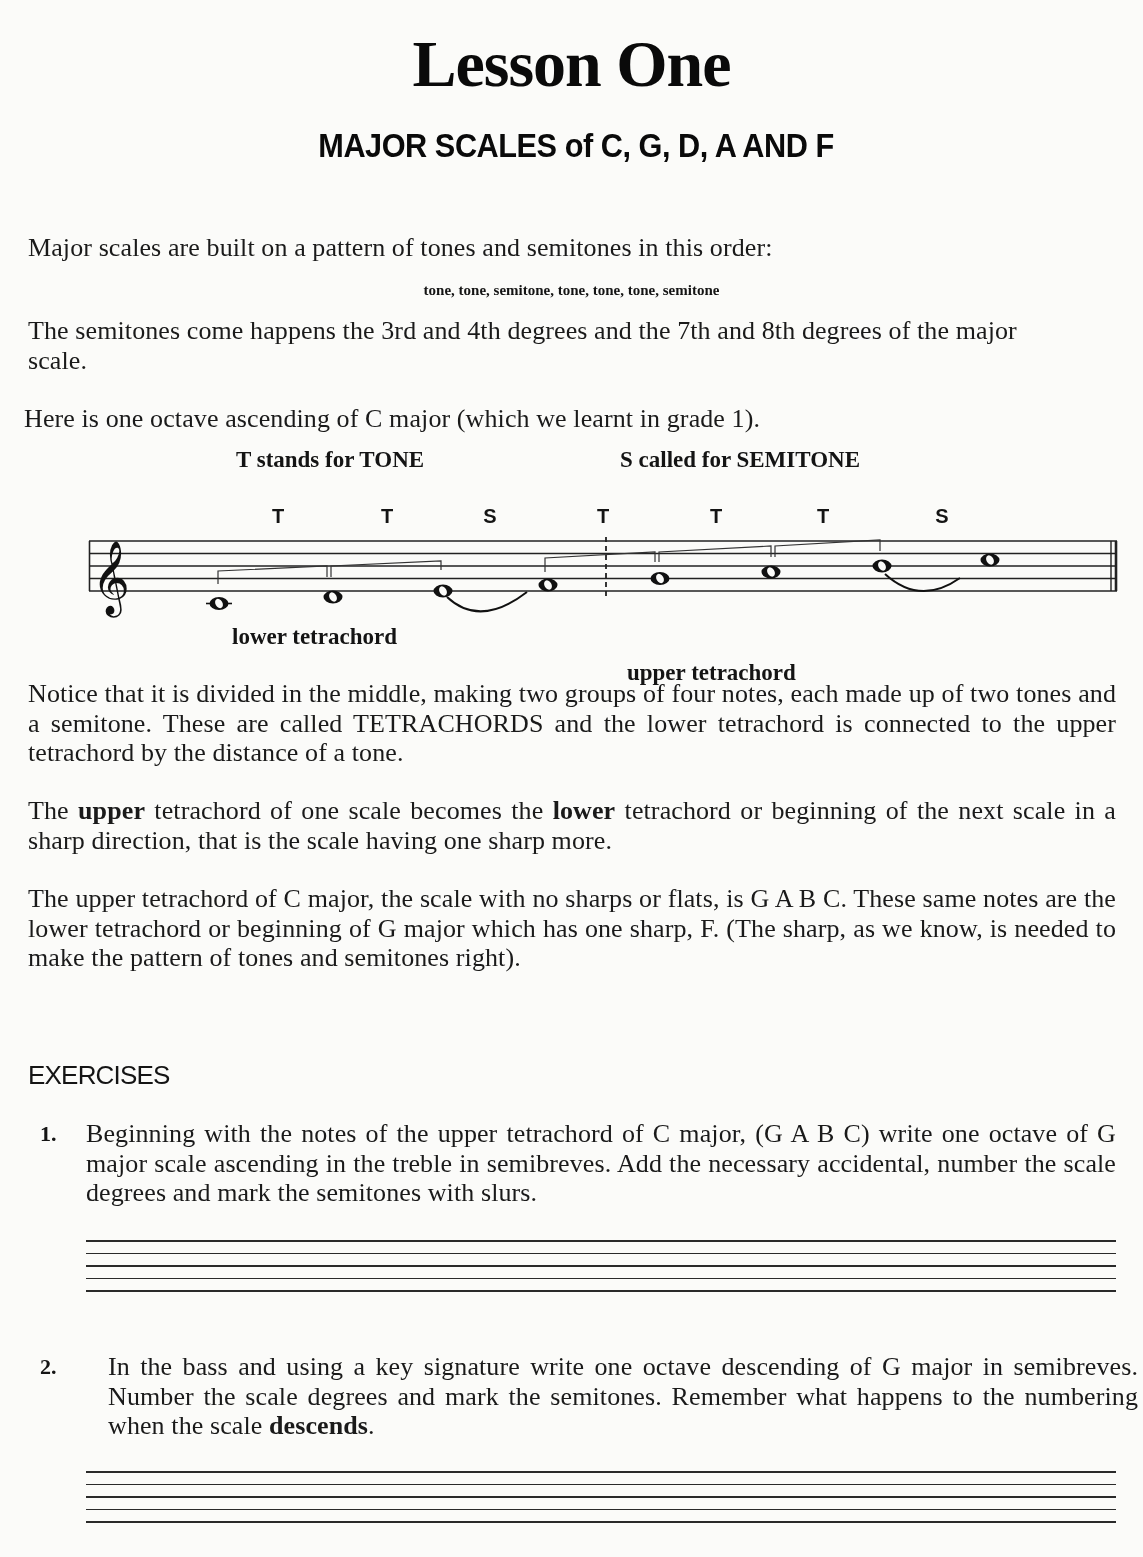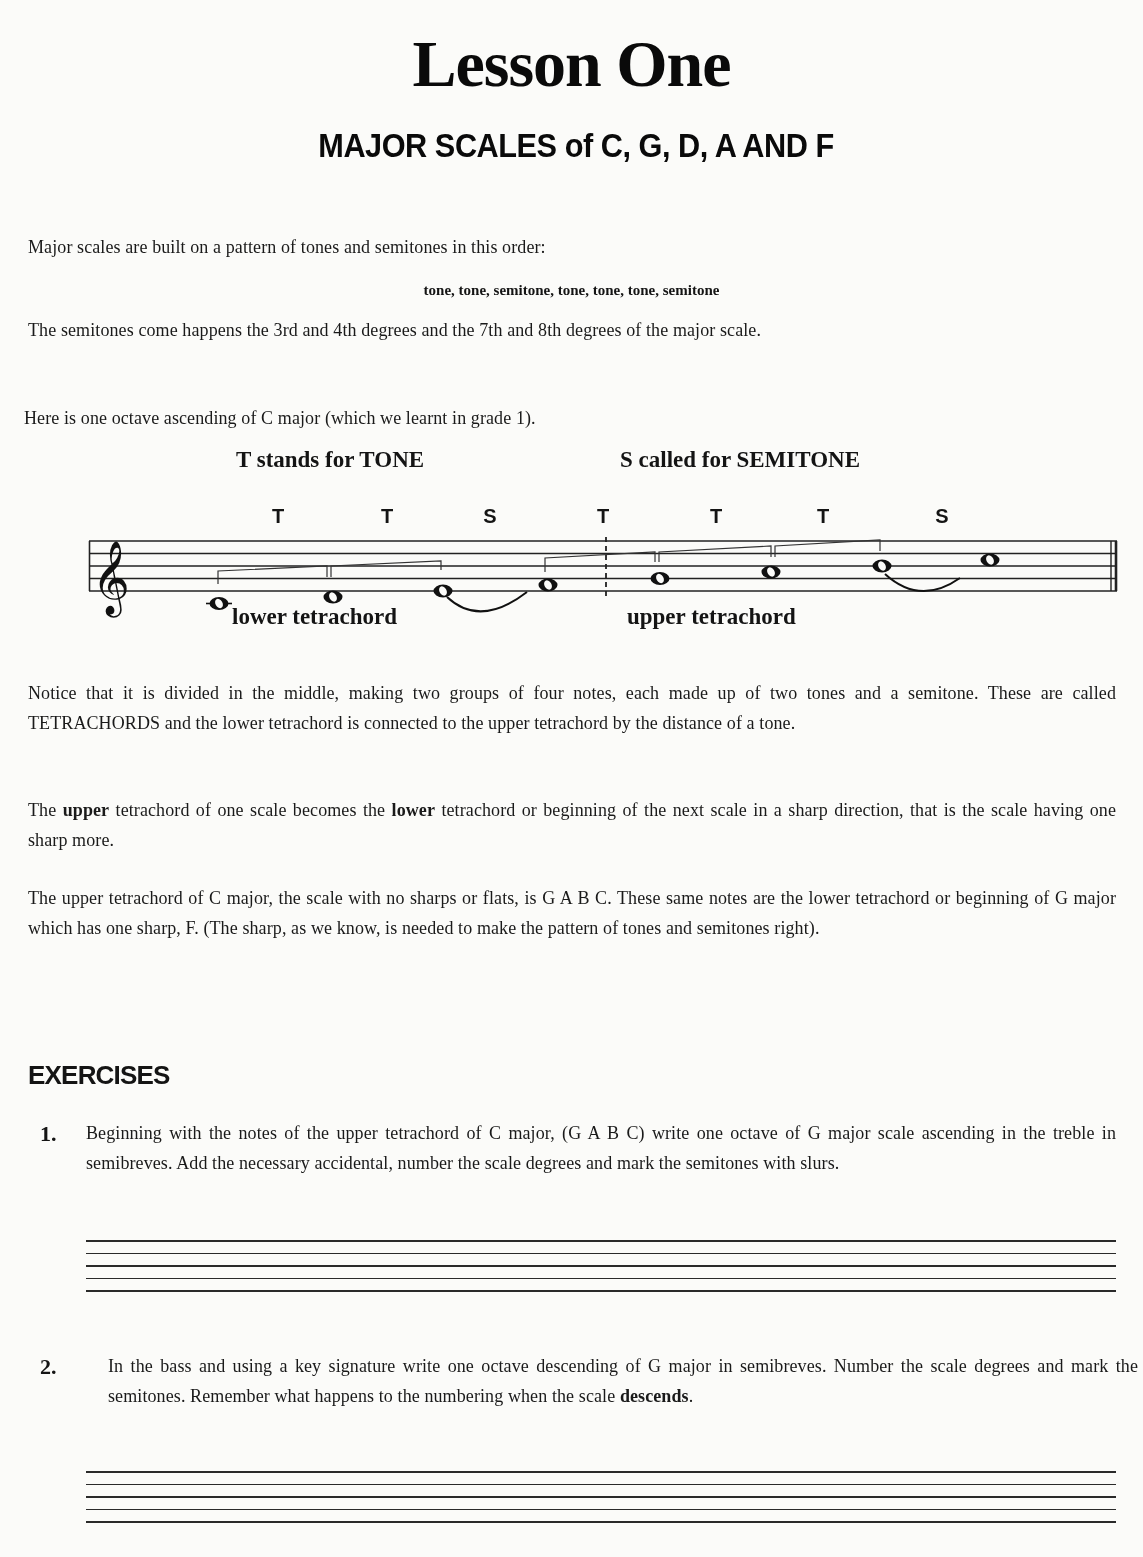--- a/index.html
+++ b/index.html
@@ -14,37 +14,37 @@
     font-family: Liberation Serif, serif; font-weight: bold;
     font-size: 66px; letter-spacing: -1px; line-height: 80px; color: #0a0a0a;
   }
   .subtitle {
     left: 0; width: 1152px; top: 124px; text-align: center;
     font-family: "Liberation Sans", sans-serif; font-weight: bold;
     font-size: 33px; line-height: 44px; letter-spacing: -0.5px; color: #0a0a0a;
     transform: scaleX(0.93); transform-origin: center;
   }
   .body-text {
-    font-family: "Liberation Serif", serif; font-size: 18px; line-height: 29.5px;
+    font-family: "Liberation Serif", serif; font-size: 26px; line-height: 29.5px;
     color: #1a1a1a; letter-spacing: 0.1px;
   }
   .justify { text-align: justify; text-align-last: left; }
   .pattern {
     left: 0; width: 1143px; top: 276px; text-align: center;
     font-family: "Liberation Serif", serif; font-weight: bold; font-size: 15px; line-height: 28px;
   }
   .sans-bold {
     font-family: "Liberation Serif", serif; font-weight: bold; font-size: 23px; line-height: 26px;
   }
   .tlabel {
     font-family: "Liberation Sans", sans-serif; font-weight: bold; font-size: 20px;
     line-height: 22px; width: 20px; text-align: center;
   }
   .exercises {
-    left: 28px; top: 1058px; font-family: "Liberation Sans", sans-serif; font-weight: bold;
+    left: 28px; top: 1058px; font-family: "Liberation Sans", sans-serif; font-weight: normal;
     font-size: 26px; line-height: 34px; letter-spacing: -0.8px;
   }
   .ex-num {
     font-family: "Liberation Serif", serif; font-weight: bold; font-size: 22px; line-height: 29.5px;
   }
   .staff-line { position: absolute; height: 1.6px; background: #2a2a2a; }
   b { font-weight: bold; }
 </style>
 </head>
 <body>
@@ -132,22 +132,22 @@
         <ellipse cx="882" cy="566" rx="9.5" ry="6.5"></ellipse>
         <ellipse cx="882" cy="566" rx="3.5" ry="5" fill="#fbfbf9" transform="rotate(-30 882 566)"></ellipse>
       </g>
     <g>
         <ellipse cx="990" cy="560" rx="9.5" ry="6.5"></ellipse>
         <ellipse cx="990" cy="560" rx="3.5" ry="5" fill="#fbfbf9" transform="rotate(-30 990 560)"></ellipse>
       </g>
   </g>
 </svg>
 
-<div class="abs sans-bold" style="left:232px; top:604px;">lower tetrachord</div>
-<div class="abs sans-bold" style="left:627px; top:604px;font-family:Liberation Serif, serif;">upper tetrachord</div>
+<div class="abs sans-bold" style="left:232px; top:624px;">lower tetrachord</div>
+<div class="abs sans-bold" style="left:627px; top:660px;font-family:Liberation Serif, serif;">upper tetrachord</div>
 
 <div class="abs body-text justify" style="left:28px; top:679px; width:1088px;">Notice that it is divided in the middle, making two groups of four notes, each made up of two tones and a semitone. These are called TETRACHORDS and the lower tetrachord is connected to the upper tetrachord by the distance of a tone.</div>
 <div class="abs body-text justify" style="left:28px; top:796px; width:1088px;"><span>The </span><b>upper</b><span> tetrachord of one scale becomes the </span><b>lower</b><span> tetrachord or beginning of the next scale in a sharp direction, that is the scale having one sharp more.</span></div>
 <div class="abs body-text justify" style="left:28px; top:884px; width:1088px;">The upper tetrachord of C major, the scale with no sharps or flats, is G A B C. These same notes are the lower tetrachord or beginning of G major which has one sharp, F. (The sharp, as we know, is needed to make the pattern of tones and semitones right).</div>
 
 <div class="abs exercises">EXERCISES</div>
 
 <div class="abs ex-num" style="left:40px; top:1119px;">1.</div>
 <div class="abs body-text justify" style="left:86px; top:1119px; width:1030px;">Beginning with the notes of the upper tetrachord of C major, (G A B C) write one octave of G major scale ascending in the treble in semibreves. Add the necessary accidental, number the scale degrees and mark the semitones with slurs.</div>
 

